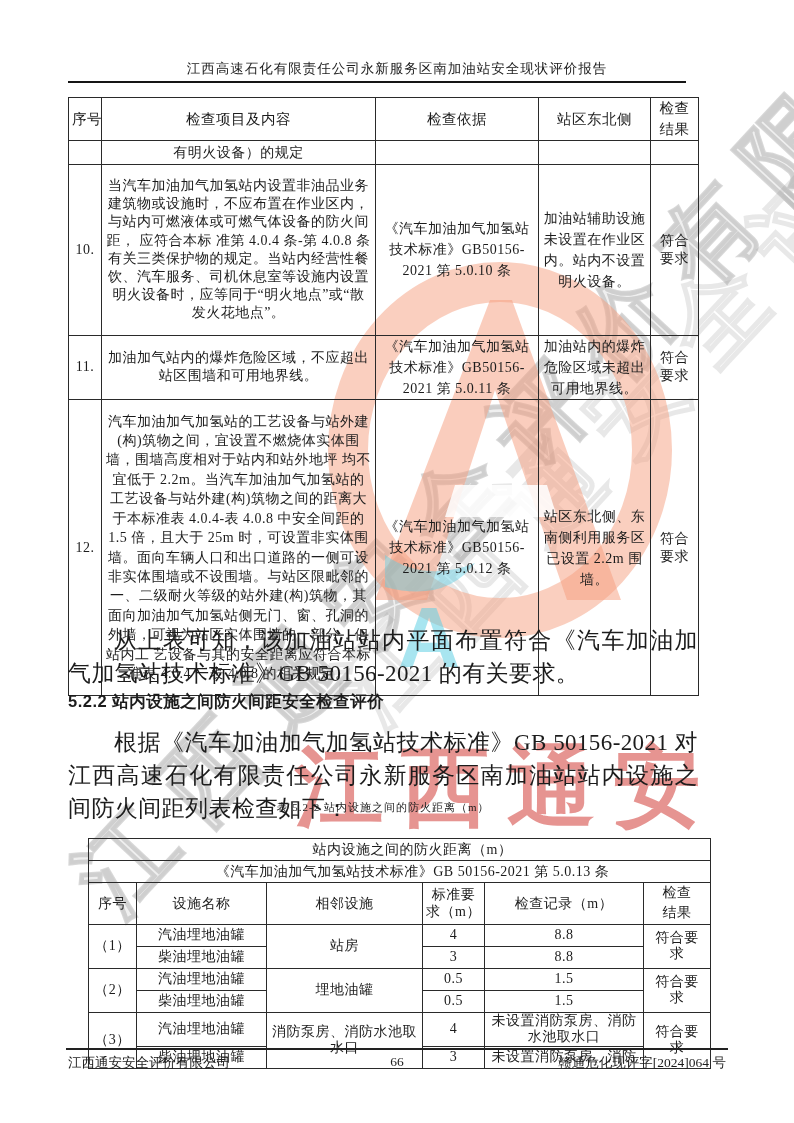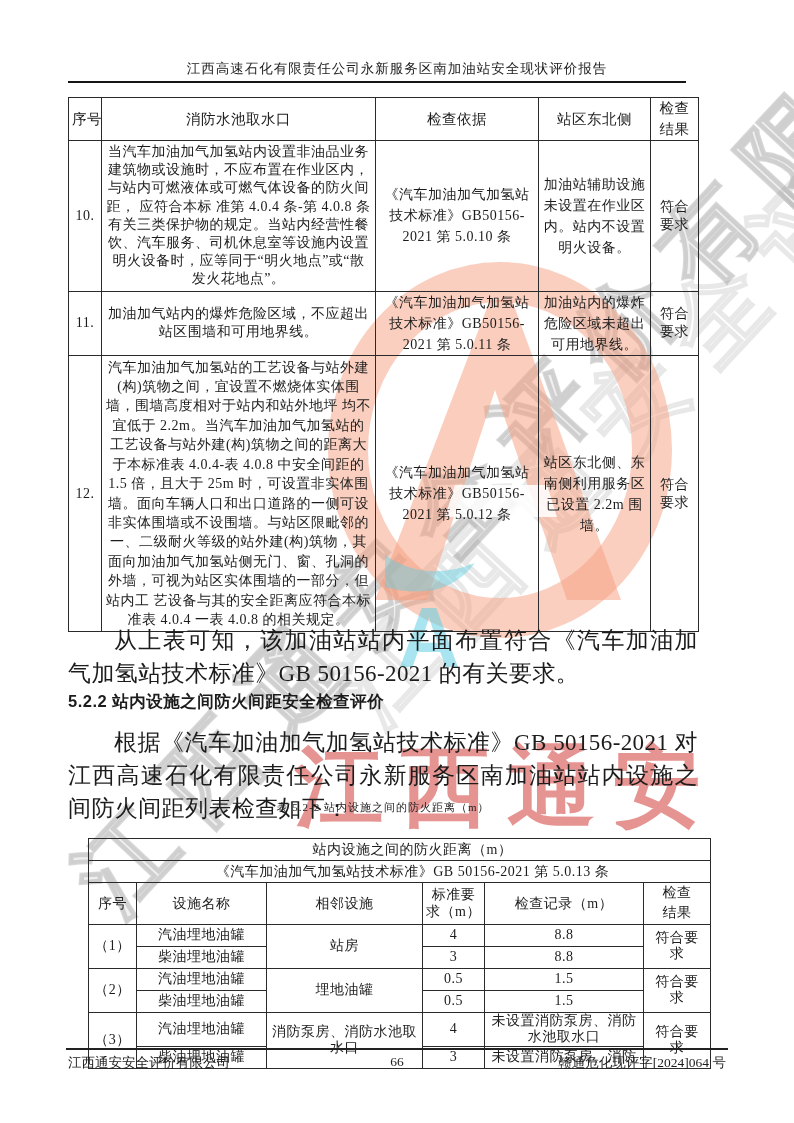--- a/index.html
+++ b/index.html
@@ -33,21 +33,21 @@
   
   table{border-collapse:collapse;table-layout:fixed;background:transparent;}
   td,th{border:1.5px solid #2a2a2a;font-weight:normal;vertical-align:middle;
     text-align:center;padding:0 2px;overflow:hidden;}
   .t1{position:absolute;top:97px;left:68px;width:630px;font-size:14px;letter-spacing:0.5px;}
   .t1 .col-no{width:33px;}  .t1 .col-item{width:274px;} .t1 .col-basis{width:163px;}
   .t1 .col-sit{width:112px;} .t1 .col-res{width:48px;}
   .t1 .hrow{height:43px;font-size:14.5px;}
   .t1 .carry{height:24px;}
   .t1 .r10{height:146px;} .t1 .r11{height:58px;} .t1 .r12{height:254px;}
-  .t1 .item-cell{line-height:18.2px;padding:2px 4px;}
+  .t1 .item-cell{line-height:18.2px;padding:12px 4px;}
   .t1 .r12 .item-cell{line-height:19.4px;}
   .t1 .basis-cell{line-height:21px;margin-top:36px;}
   .t1 .sit-cell{line-height:21px;}
   .w2{display:inline-block;width:2.2em;word-break:break-all;line-height:1.45;}
   .brk{word-break:break-all;}
   .p{position:absolute;left:68px;width:630px;font-size:23px;line-height:33px;
      text-indent:2em;letter-spacing:0.4px;text-align:justify;}
   .p1{top:624px;} .p2{top:726px;}
   .h522{position:absolute;top:691px;left:68px;font-family:"Liberation Sans","DejaVu Sans",sans-serif;
      font-weight:bold;font-size:16.5px;letter-spacing:0.5px;}
@@ -88,24 +88,31 @@
       <colgroup>
           <col class="col-no">
           <col class="col-item">
           <col class="col-basis">
           <col class="col-sit">
           <col class="col-res">
         </colgroup>
       <tbody>
           <tr class="hrow">
         <td><span class="w2">序号</span></td>
-        <td>消防水池取水口</td>
+        <td>检查项目及内容</td>
         <td>检查依据</td>
         <td>站区东北侧</td>
         <td><span class="w2">检查结果</span></td>
+      </tr>
+      <tr class="carry">
+        <td></td>
+        <td>有明火设备）的规定</td>
+        <td></td>
+        <td></td>
+        <td></td>
       </tr>
       <tr class="r10">
         <td>10.</td>
         <td class="item-cell">当汽车加油加气加氢站内设置非油品业务建筑物或设施时，不应布置在作业区内，与站内可燃液体或可燃气体设备的防火间距， 应符合本标 准第 4.0.4 条-第 4.0.8 条有关三类保护物的规定。当站内经营性餐饮、汽车服务、司机休息室等设施内设置明火设备时，应等同于“明火地点”或“散发火花地点”。</td>
         <td class="basis-cell">《汽车加油加气加氢站技术标准》GB50156-2021 第 5.0.10 条</td>
         <td class="sit-cell">加油站辅助设施未设置在作业区内。站内不设置明火设备。</td>
         <td class="brk">符合要求</td>
       </tr>
       <tr class="r11">
         <td>11.</td>

